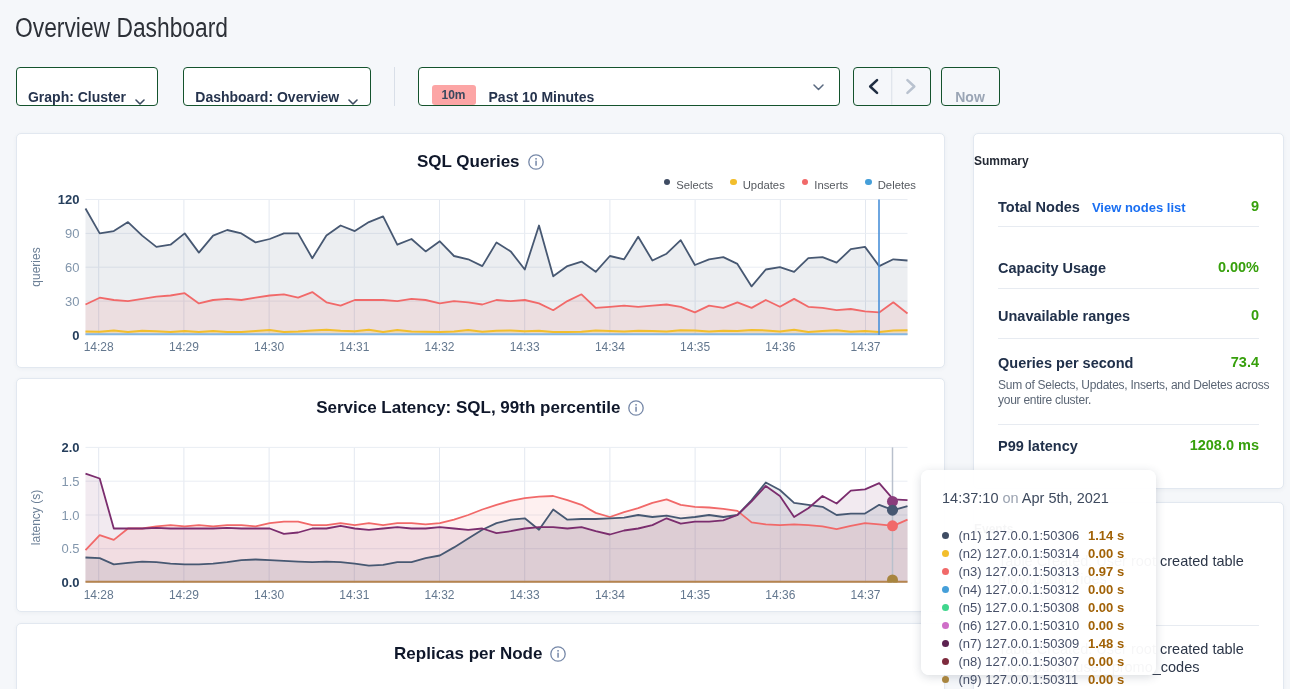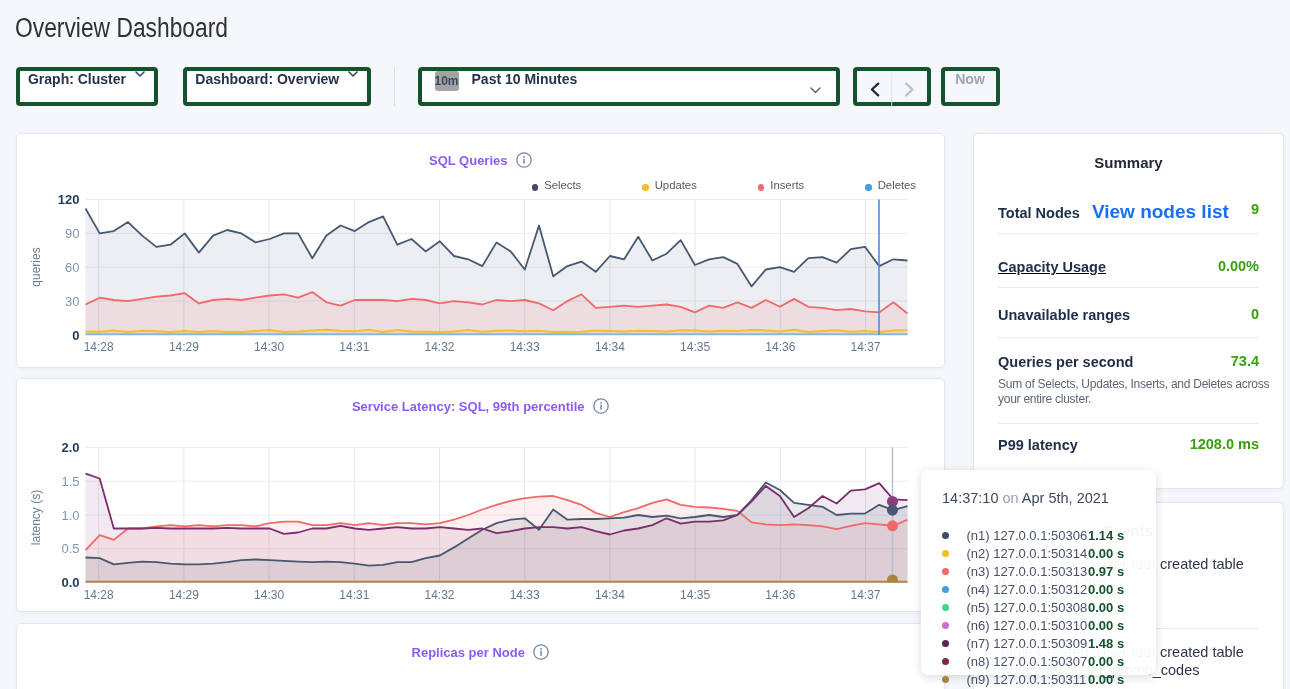--- a/index.html
+++ b/index.html
@@ -1,41 +1,41 @@
 <!DOCTYPE html>
 <html><head><meta charset="utf-8">
 <style>
 * { margin:0; padding:0; box-sizing:border-box; }
 html,body { width:1290px; height:689px; overflow:hidden; background:#f5f7fa;
   font-family:"Liberation Sans", sans-serif; position:relative; }
 .card { position:absolute; background:#fff; border:1px solid #e2e8f0; border-radius:5px;
   box-shadow:0 1px 4px rgba(60,75,100,0.05); }
 h1 { position:absolute; left:15px; top:13px; font-size:27px; font-weight:400; color:#2d3138; transform:scaleX(0.845); transform-origin:left center; }
-.btn { position:absolute; top:66.5px; height:39px; background:#fff; border:4px solid #14532d; border-radius:4px;
-  display:flex; align-items:flex-start; justify-content:center; font-size:14px; font-weight:bold; color:#25334d; }
+.btn { position:absolute; top:66.5px; height:39px; background:#fff; border:1px solid #14532d; border-radius:4px;
+  display:flex; align-items:flex-end; justify-content:center; font-size:14px; font-weight:bold; color:#25334d; }
 .ctldiv { position:absolute; left:394px; top:66.5px; height:39px; width:1px; background:#d9dfe8; }
-.badge10 { background:#a3a3a3; border-radius:3px; font-size:12px; font-weight:bold; color:#39485e; padding:3px 0; }
-.chart-title { position:absolute; left:0; width:100%; text-align:center; font-size:13px; font-weight:bold; color:#8b5cf6; }
+.badge10 { background:#fca5a5; border-radius:3px; font-size:12px; font-weight:bold; color:#39485e; padding:3px 10px; }
+.chart-title { position:absolute; left:0; width:100%; text-align:center; font-size:17px; font-weight:bold; color:#0f172a; }
 .legend { position:absolute; top:44.5px; right:28px; display:flex; gap:17px; font-size:11.3px; color:#55595f; }
-.li { display:flex; align-items:flex-end;margin-left:44px; }
+.li { display:flex; align-items:flex-start; }
 .ldot { width:6.5px; height:6.5px; border-radius:50%; display:inline-block; margin-right:6px; }
-.sum-title { text-align:center; font-size:15px; font-weight:bold; color:#242a35; padding-top:20px; }
+.sum-title { text-align:left; font-size:12px; font-weight:bold; color:#242a35; padding-top:20px; }
 .srow { position:relative; margin:0 24px; }
 .slabel { font-size:14.5px; font-weight:bold; color:#20304a; }
-.slink { font-size:19px; font-weight:bold; color:#1a6ff2; margin-left:12px; }
+.slink { font-size:13px; font-weight:bold; color:#1a6ff2; margin-left:12px; }
 .sval { position:absolute; right:0; top:0; font-size:14.5px; font-weight:bold; color:#37a00c; }
 .sdesc { font-size:12px; letter-spacing:-0.25px; color:#5b6675; line-height:14.5px; margin-top:6px; white-space:nowrap; }
 .sdiv { height:1px; background:#e7ebf1; margin:0 24px; }
 .tooltip { position:absolute; left:920.5px; top:470px; width:235.5px; height:205px;
   background:rgba(255,255,255,0.955); border-radius:8px; box-shadow:0 2px 10px rgba(40,55,80,0.18);
   padding:20px 0 0 21.5px; z-index:50; }
 .tttitle { font-size:14.5px; color:#3e4a5e; margin-bottom:20px; }
-.ttrow { position:relative; height:18px; font-size:13px; color:#475068; display:flex; align-items:center;gap:8px; }
+.ttrow { position:relative; height:18px; font-size:13px; color:#475068; display:flex; align-items:center; }
 .ttdot { width:7px; height:7px; border-radius:50%; display:inline-block; margin-right:9.5px; flex:none; }
-.ttval { position:absolute; left:146px; font-weight:bold; color:#14532d; }
+.ttval { position:absolute; left:146px; font-weight:bold; color:#a16207; }
 .ev-line { font-size:14.5px; color:#2c3648; line-height:18px; }
 .ev-time { font-size:12px; color:#8a93a2; margin-top:4px; }
 </style></head>
 <body>
 <h1>Overview Dashboard</h1>
 
 <div class="btn" style="left:15.5px; width:142px;">Graph: Cluster<svg width="10" height="6" viewBox="0 0 10 6" style="margin-left:9px">
       <path d="M1 1 L5 5 L9 1" fill="none" stroke="#3c4a60" stroke-width="1.6" stroke-linecap="round" stroke-linejoin="round"></path>
     </svg></div>
 <div class="btn" style="left:183px; width:187.5px;">Dashboard: Overview<svg width="10" height="6" viewBox="0 0 10 6" style="margin-left:9px">
@@ -175,21 +175,21 @@
         <rect x="7.3" y="6.7" width="1.5" height="5" fill="#7688a8"></rect>
         <rect x="7.3" y="4" width="1.5" height="1.6" fill="#7688a8"></rect>
       </svg></div>
   <div style="position:absolute; left:47px; top:63px; width:16px; text-align:right; font-size:13px; font-weight:bold; color:#8296ac;">60</div>
 </div>
 
 <div class="card" style="left:973px; top:133px; width:311px; height:356px;">
   <div class="sum-title">Summary</div>
   <div class="srow" style="margin-top:30px;"><span class="slabel">Total Nodes</span><span class="slink">View nodes list</span><span class="sval">9</span></div>
   <div class="sdiv" style="margin-top:10px;"></div>
-  <div class="srow" style="margin-top:24px;text-decoration:underline;"><span class="slabel">Capacity Usage</span><span class="sval">0.00%</span>
+  <div class="srow" style="margin-top:32px;"><span class="slabel">Capacity Usage</span><span class="sval">0.00%</span>
     </div>
   <div class="sdiv" style="margin-top:11px;"></div>
   <div class="srow" style="margin-top:18px;"><span class="slabel">Unavailable ranges</span><span class="sval">0</span></div>
   <div class="sdiv" style="margin-top:13px;"></div>
   <div class="srow" style="margin-top:15px;"><span class="slabel">Queries per second</span><span class="sval">73.4</span>
     <div class="sdesc">Sum of Selects, Updates, Inserts, and Deletes across<br>your entire cluster.</div></div>
   <div class="sdiv" style="margin-top:17px;"></div>
   <div class="srow" style="margin-top:12px;"><span class="slabel">P99 latency</span><span class="sval">1208.0 ms</span></div>
 </div>
 

